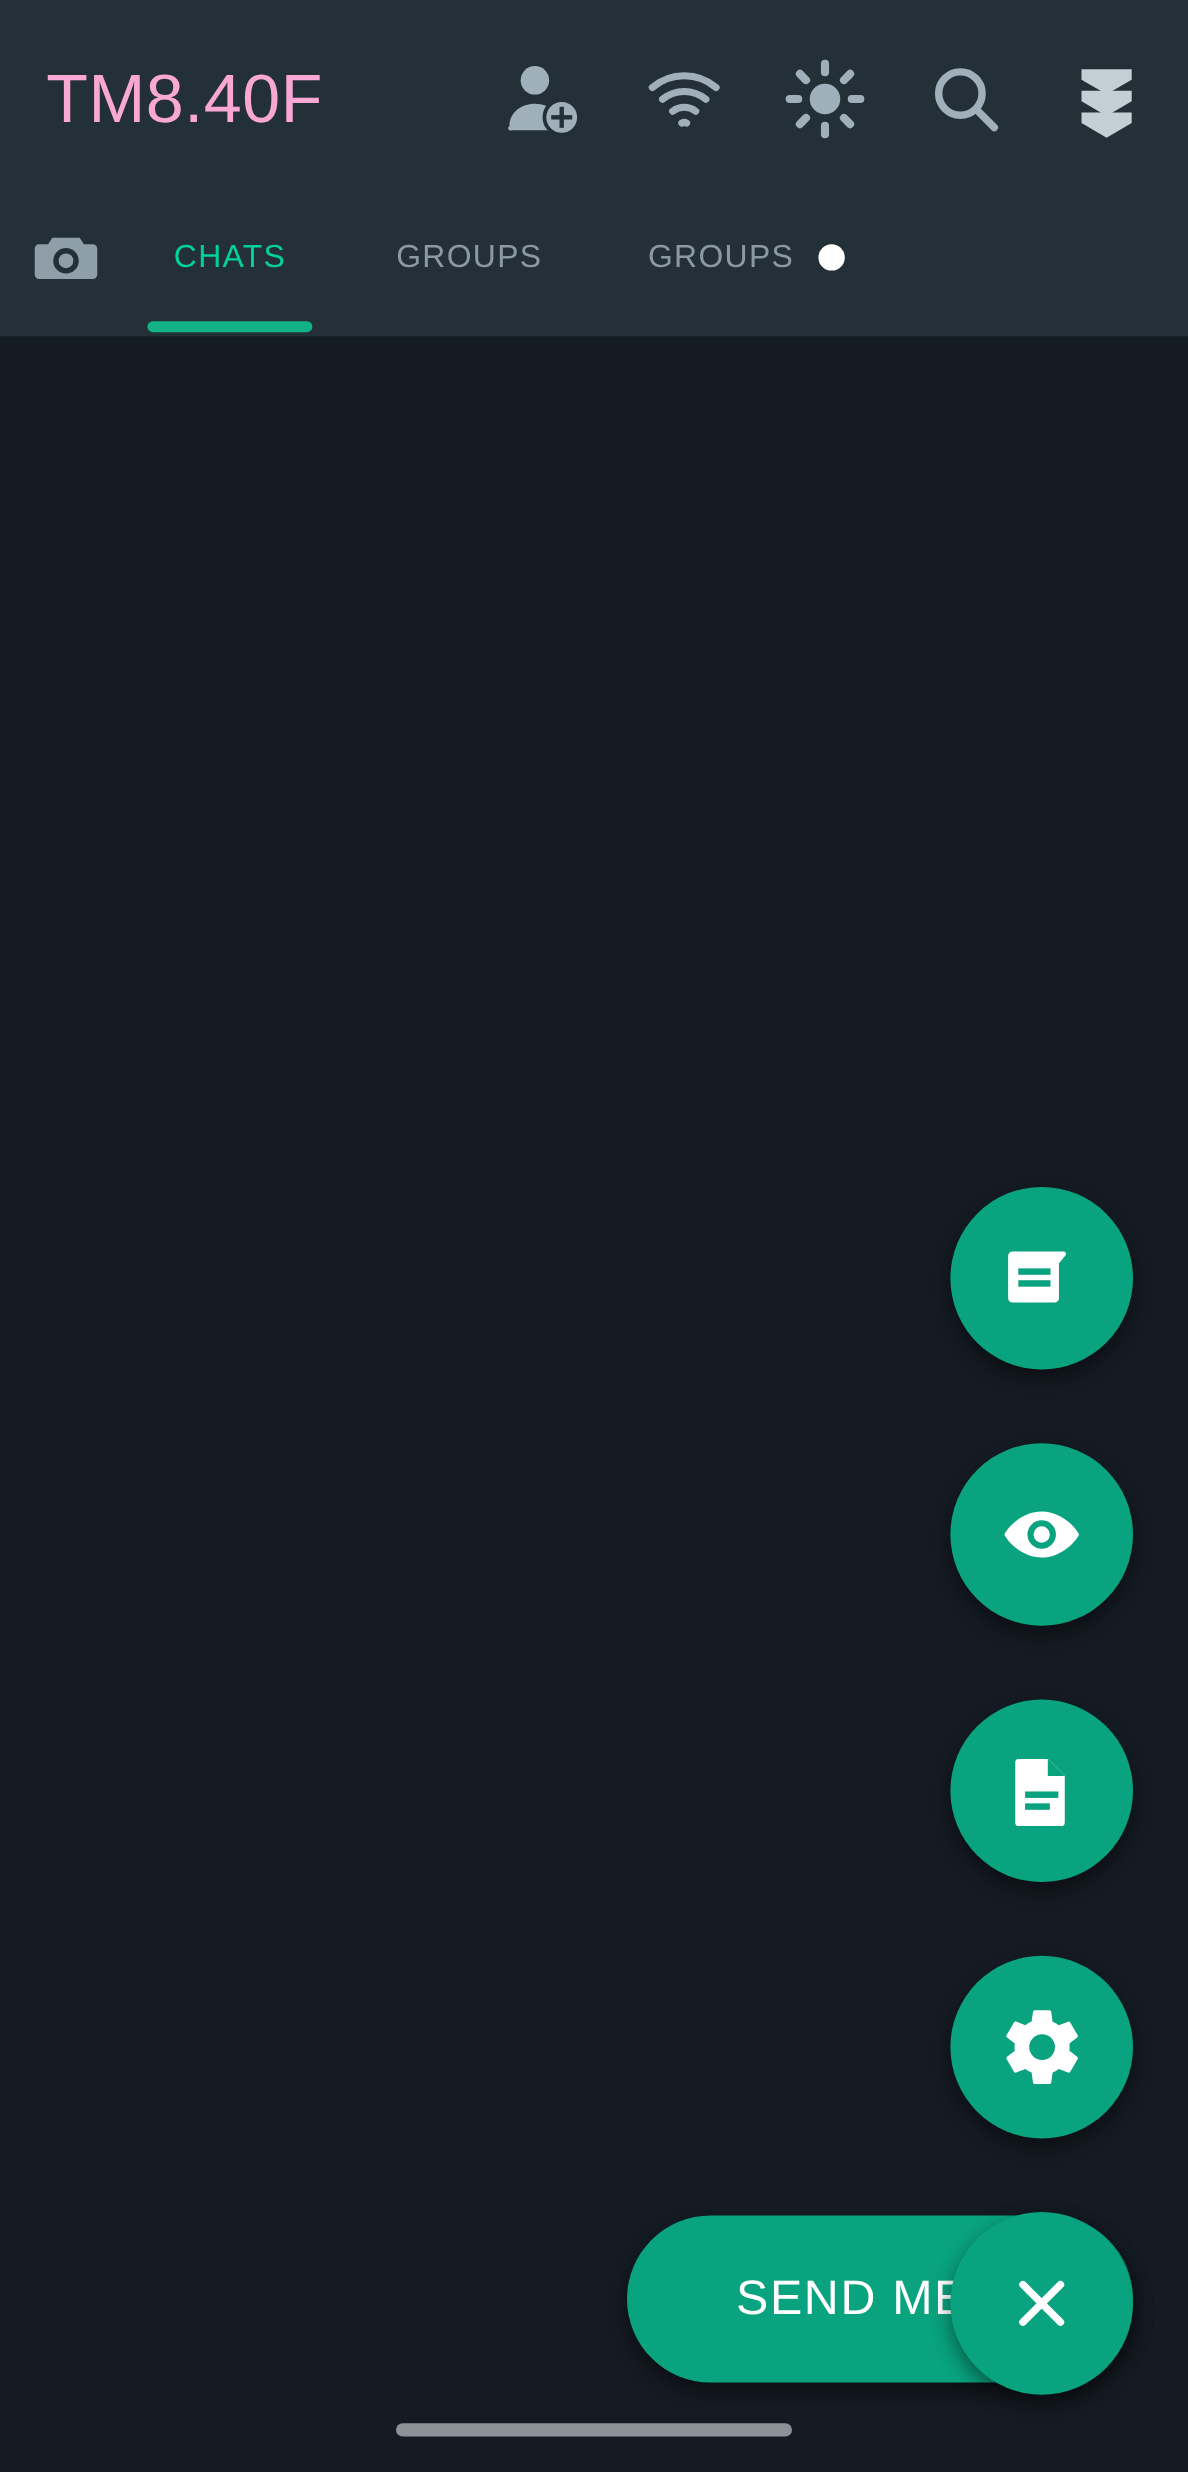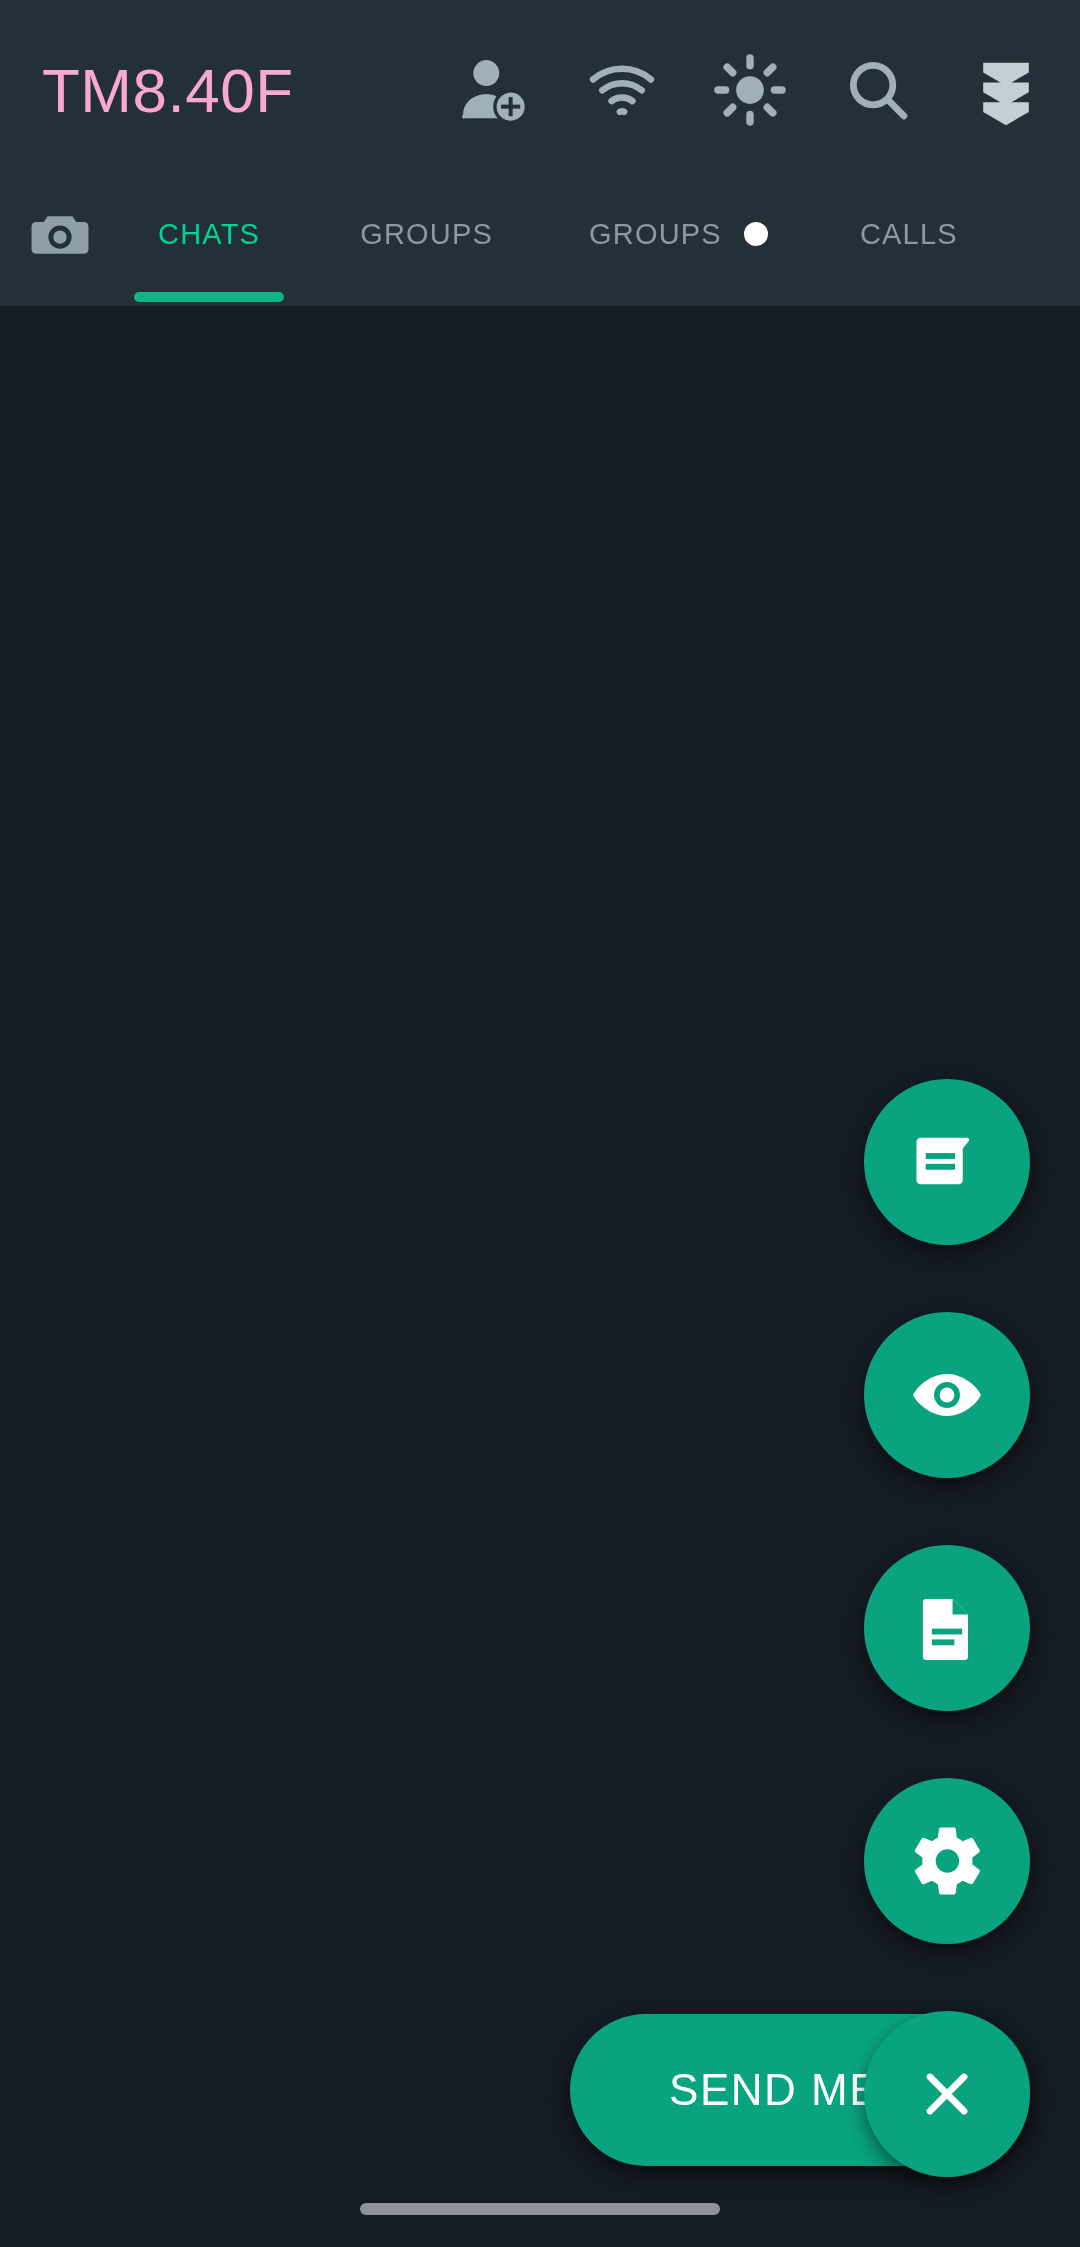--- a/index.html
+++ b/index.html
@@ -226,23 +226,20 @@
 
       <div class="tab" style="margin-left:52px;">
         <span class="tab-label">GROUPS</span>
       </div>
 
       <div class="tab" style="margin-left:48px;">
         <span class="tab-label">GROUPS</span>
         <span id="status-dot"></span>
       </div>
 
-      <div class="tab" style="margin-left:44px;">
-        <span class="tab-label">CALLS</span>
-      </div>
 
     </div>
   </div>
 
   <div id="content"></div>
 
   <div class="fab" id="fab-message">
     <svg width="74" height="74" viewBox="0 0 24 24" fill="#ffffff">
       <path d="M3.4 4.1h15.1c.6 0 .9.7.5 1.2l-1.9 2.3v10.3c0 .7-.6 1.3-1.3 1.3H3.4c-.7 0-1.3-.6-1.3-1.3V5.4c0-.7.6-1.3 1.3-1.3z"></path>
       <rect x="5.1" y="9.1" width="9.5" height="1.9" fill="#09a37f"></rect>

